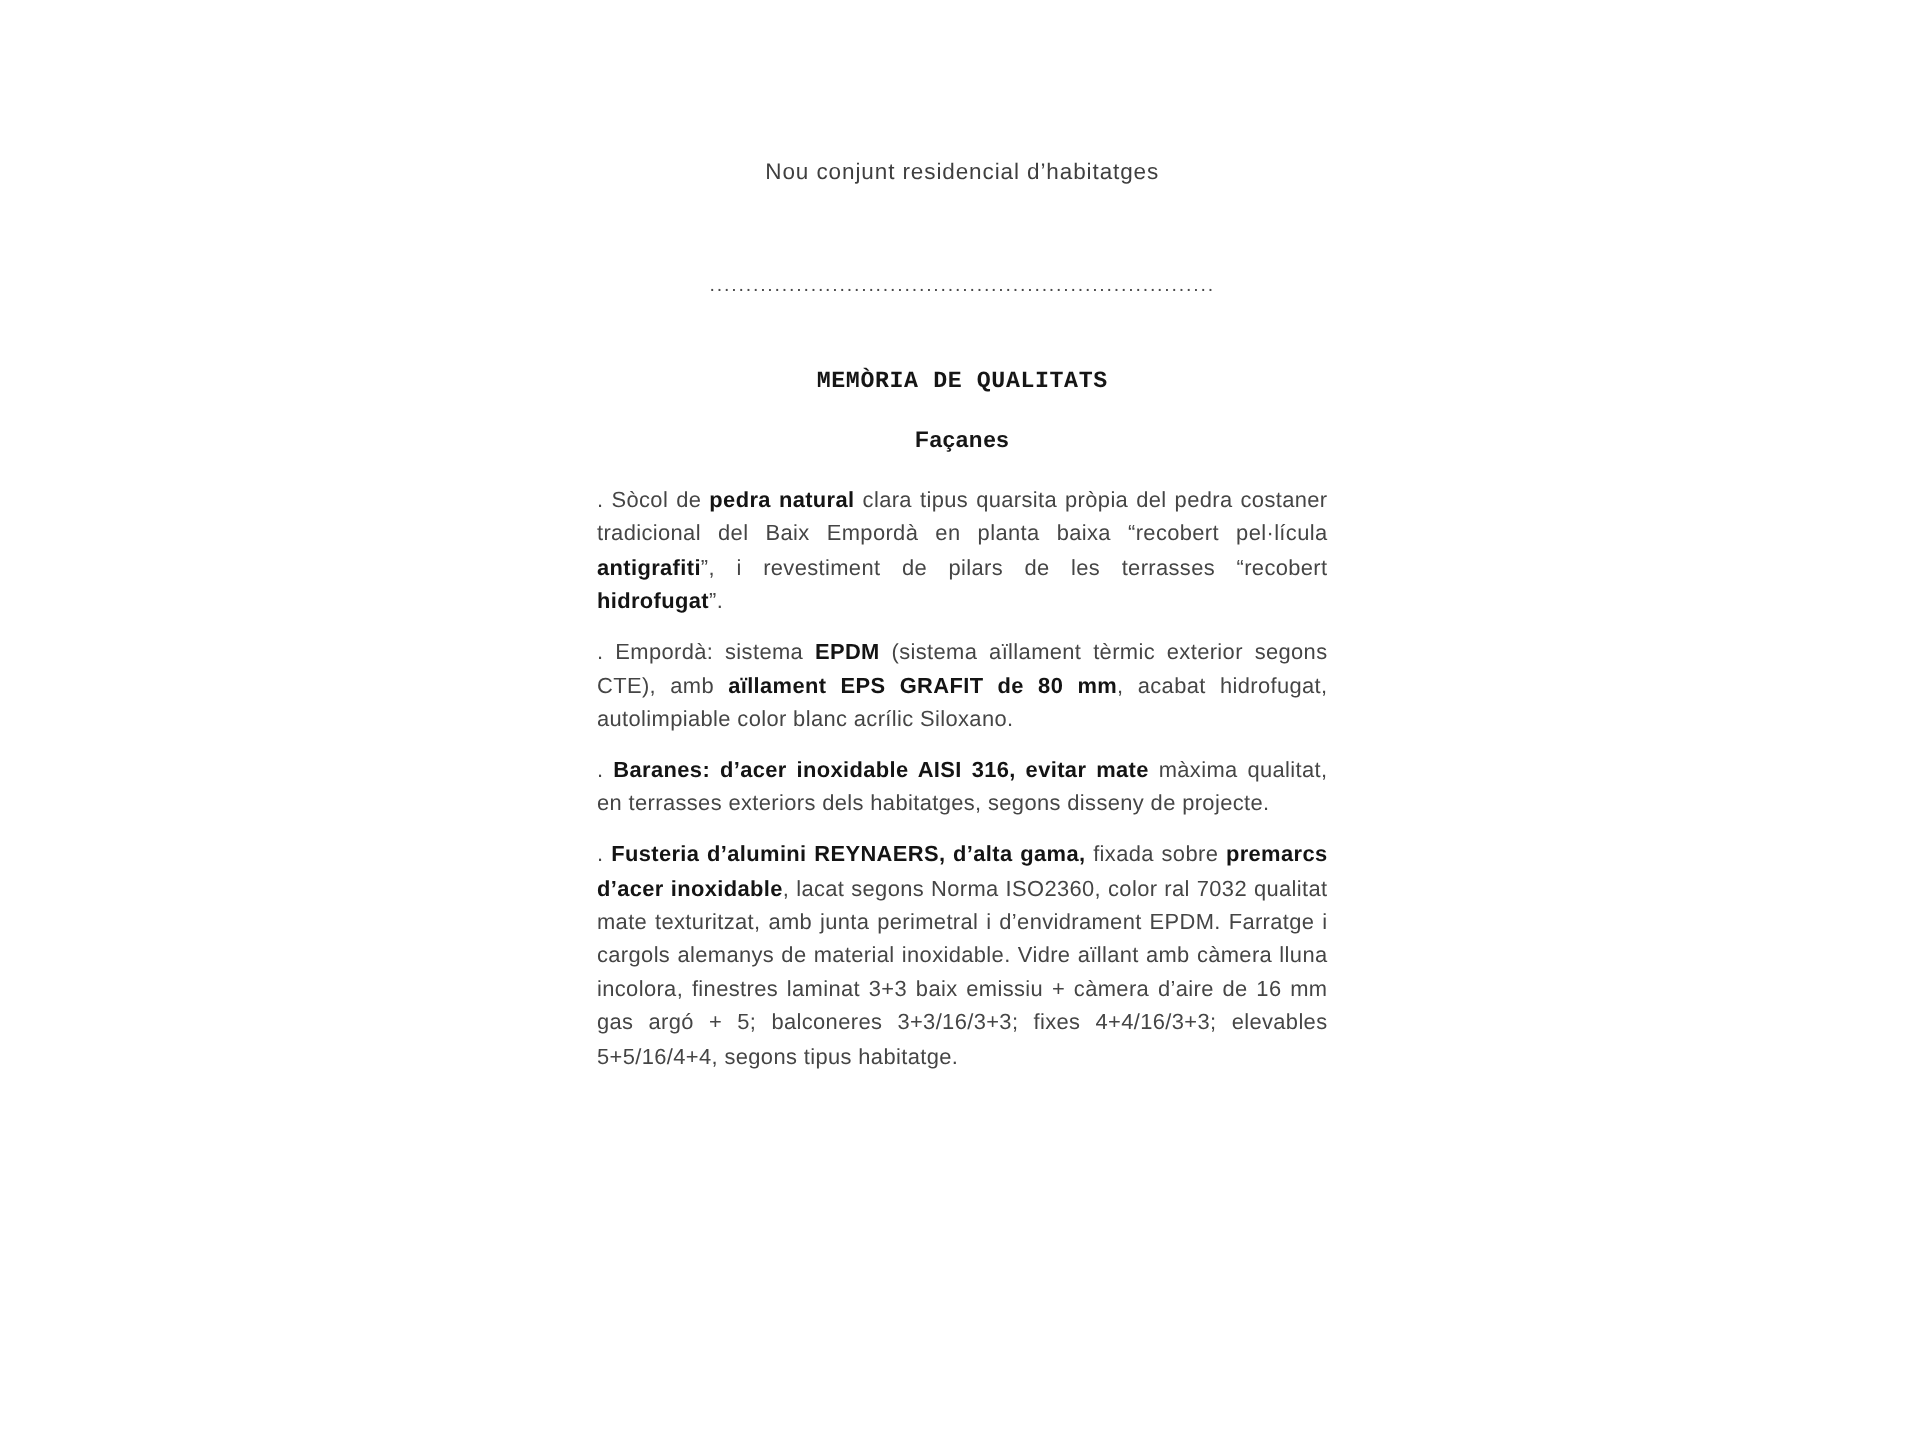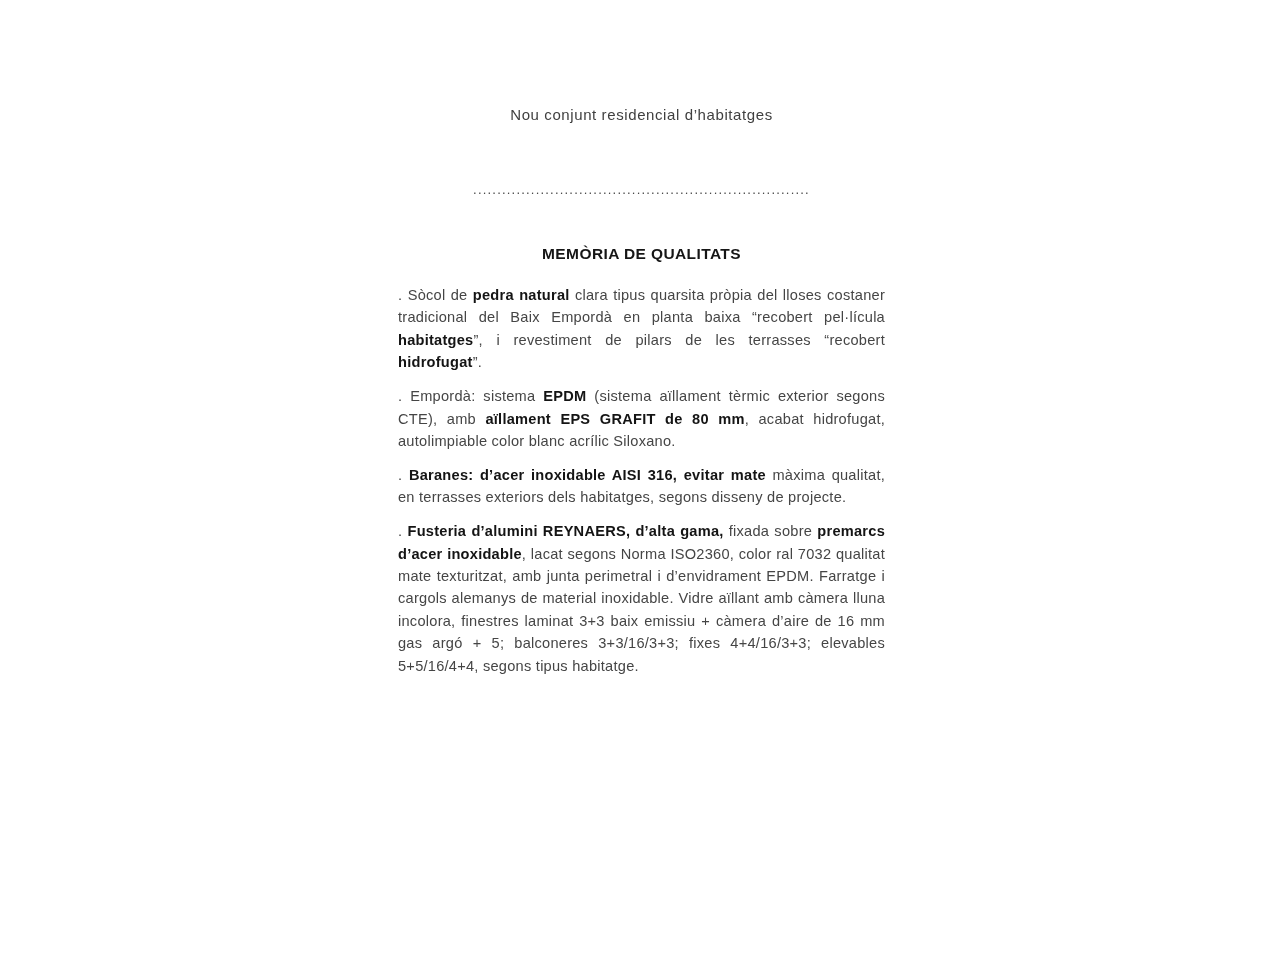--- a/index.html
+++ b/index.html
@@ -40,20 +40,21 @@
     overflow: hidden;
     line-height: 13px;
   }
   .heading {
     margin-top: 49px;
     text-align: center;
     font-size: 15.5px;
     font-weight: 700;
     letter-spacing: 0.4px;
     color: #161616;
+    font-family: Liberation Mono, monospace;
   }
   .subheading {
     margin-top: 22px;
     text-align: center;
     font-size: 15px;
     font-weight: 700;
     letter-spacing: 0.4px;
     color: #161616;
   }
   .body-text {
@@ -73,20 +74,21 @@
   }
 </style>
 </head>
 <body>
 
 <div class="page">
   <div class="doc">
     <div class="doc-title">Nou conjunt residencial d’habitatges</div>
     <div class="separator">......................................................................</div>
     <div class="heading">MEMÒRIA DE QUALITATS</div>
+    <div class="subheading">Façanes</div>
     <div class="body-text" id="doc-body">
-        <p><span>. Sòcol de </span><b>pedra natural</b><span> clara tipus quarsita pròpia del lloses costaner tradicional del Baix Empordà en planta baixa “recobert pel·lícula </span><b>habitatges</b><span>”, i revestiment de pilars de les terrasses “recobert </span><b>hidrofugat</b><span>”.</span></p>
+        <p><span>. Sòcol de </span><b>pedra natural</b><span> clara tipus quarsita pròpia del pedra costaner tradicional del Baix Empordà en planta baixa “recobert pel·lícula </span><b>antigrafiti</b><span>”, i revestiment de pilars de les terrasses “recobert </span><b>hidrofugat</b><span>”.</span></p>
         <p><span>. Empordà: sistema </span><b>EPDM</b><span> (sistema aïllament tèrmic exterior segons CTE), amb </span><b>aïllament EPS GRAFIT de 80 mm</b><span>, acabat hidrofugat, autolimpiable color blanc acrílic Siloxano.</span></p>
         <p><span>. </span><b>Baranes: d’acer inoxidable AISI 316, evitar mate</b><span> màxima qualitat, en terrasses exteriors dels habitatges, segons disseny de projecte.</span></p>
         <p><span>. </span><b>Fusteria d’alumini REYNAERS, d’alta gama,</b><span> fixada sobre </span><b>premarcs d’acer inoxidable</b><span>, lacat segons Norma ISO2360, color ral 7032 qualitat mate texturitzat, amb junta perimetral i d’envidrament EPDM. Farratge i cargols alemanys de material inoxidable. Vidre aïllant amb càmera lluna incolora, finestres laminat 3+3 baix emissiu + càmera d’aire de 16 mm gas argó + 5; balconeres 3+3/16/3+3; fixes 4+4/16/3+3; elevables 5+5/16/4+4, segons tipus habitatge.</span></p>
       </div>
   </div>
 </div>
 
 </body></html>

